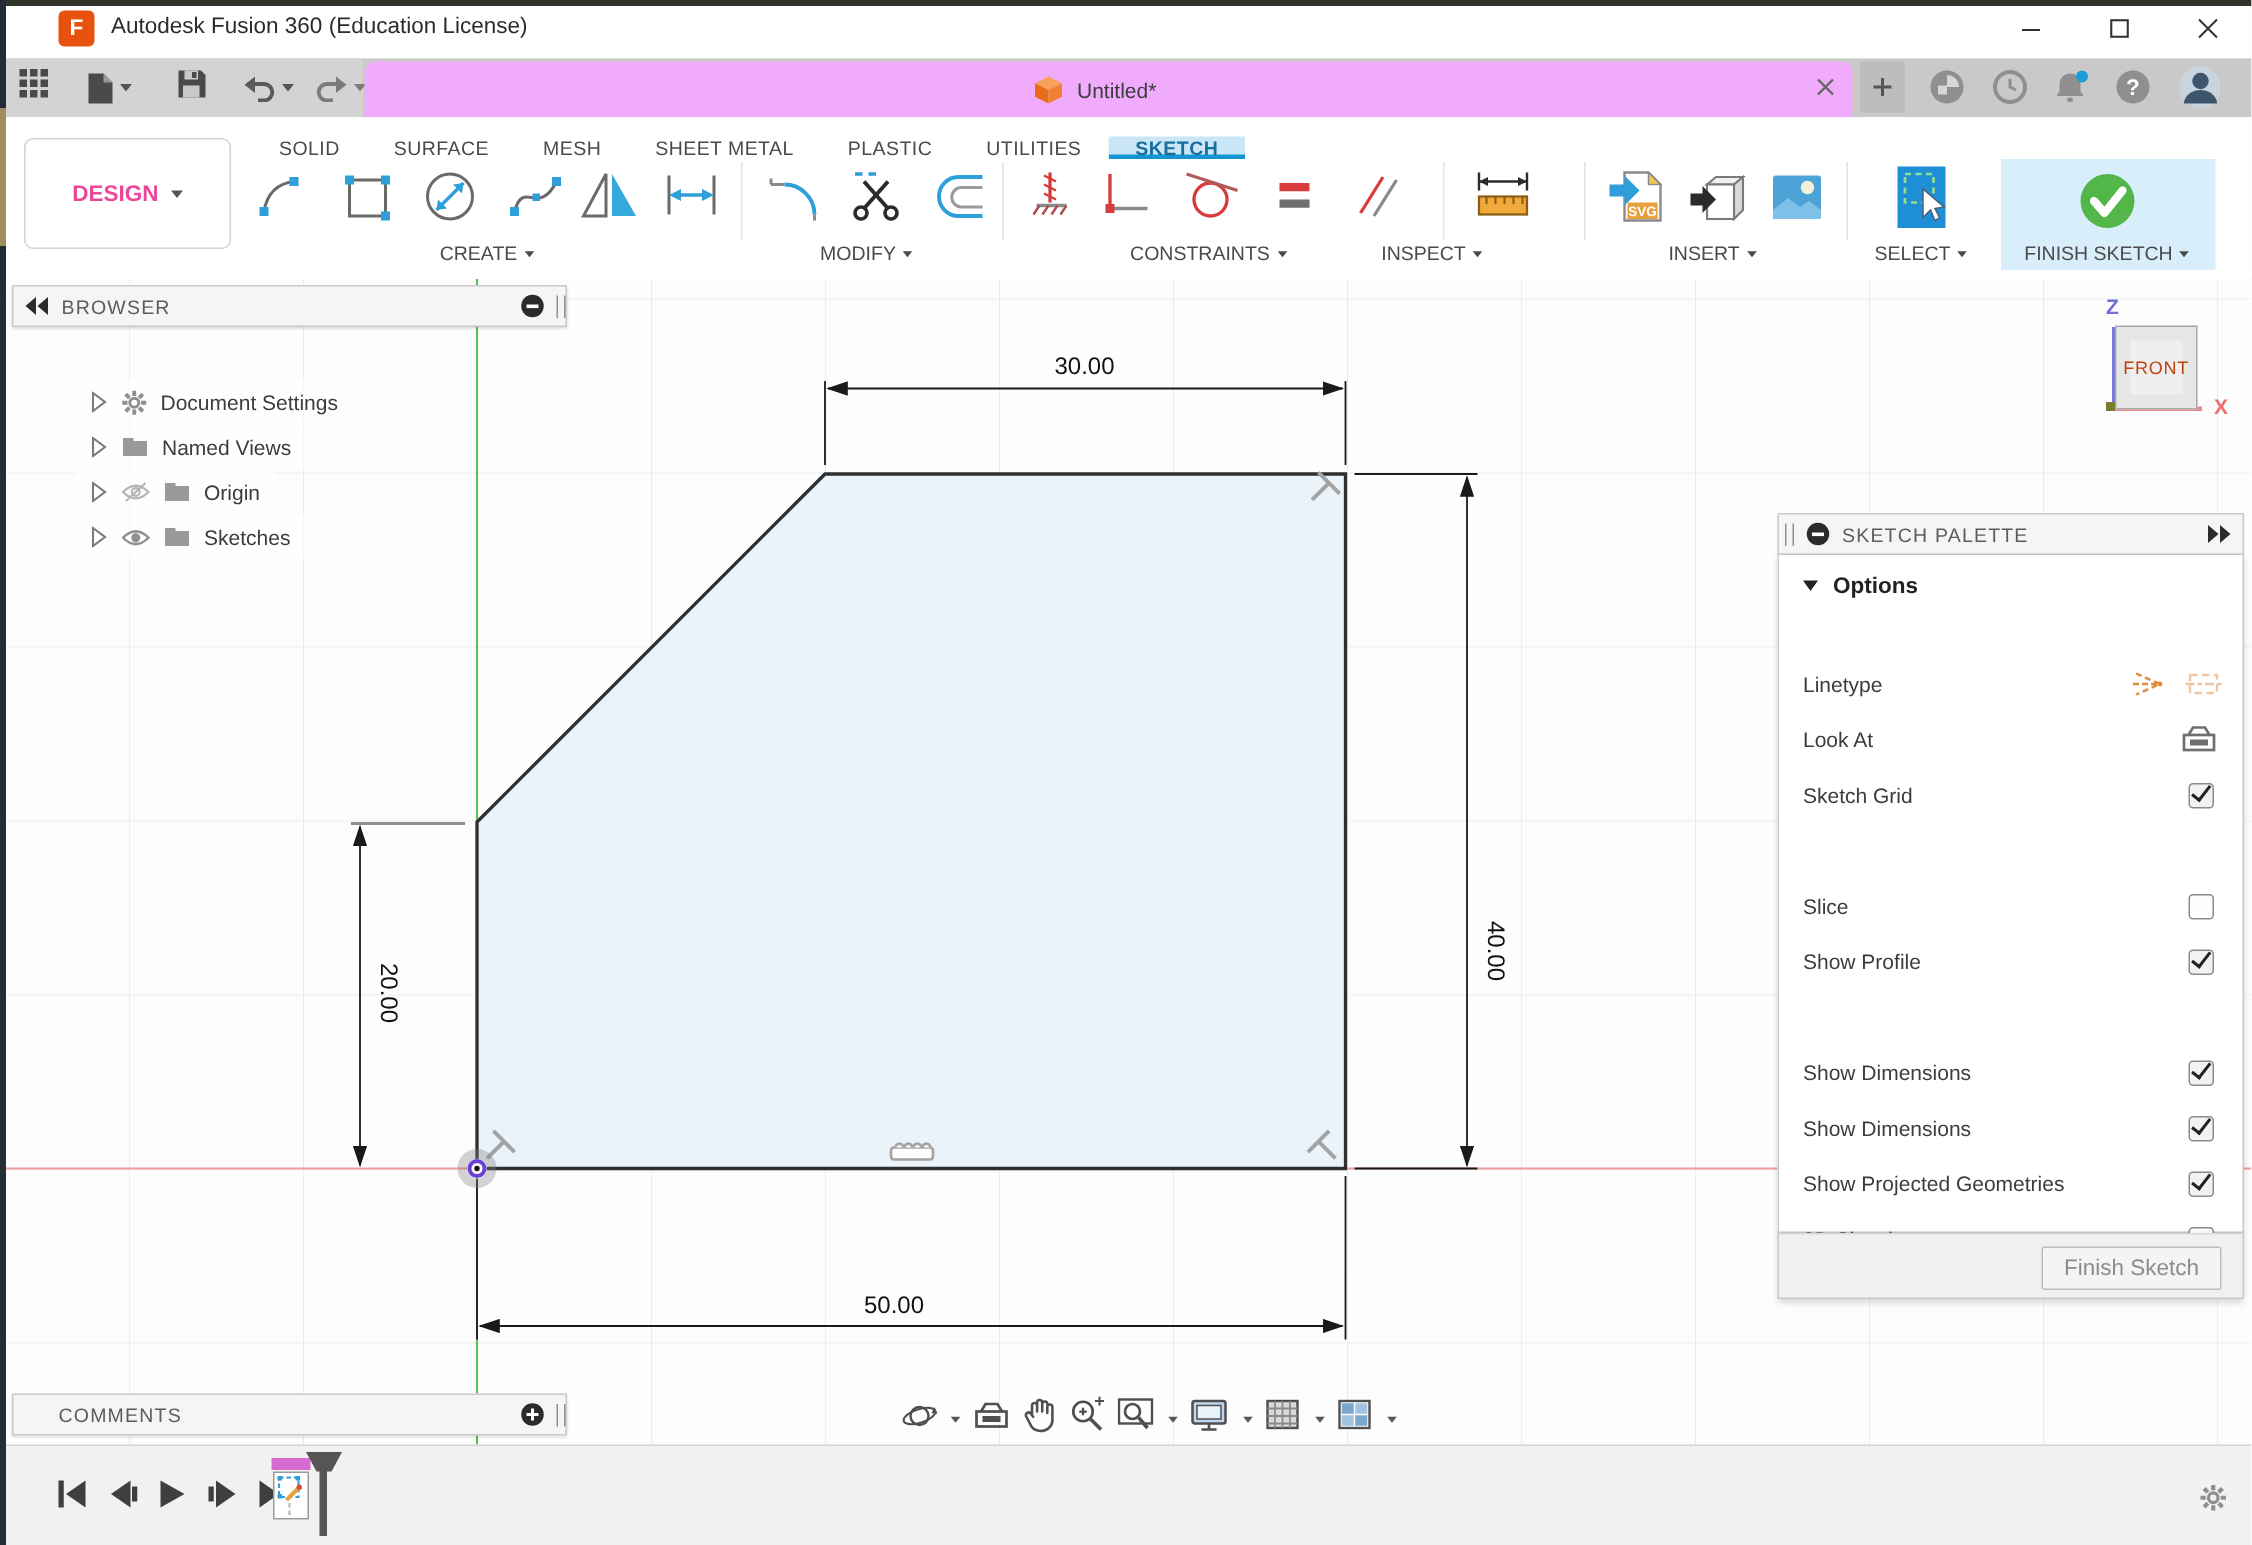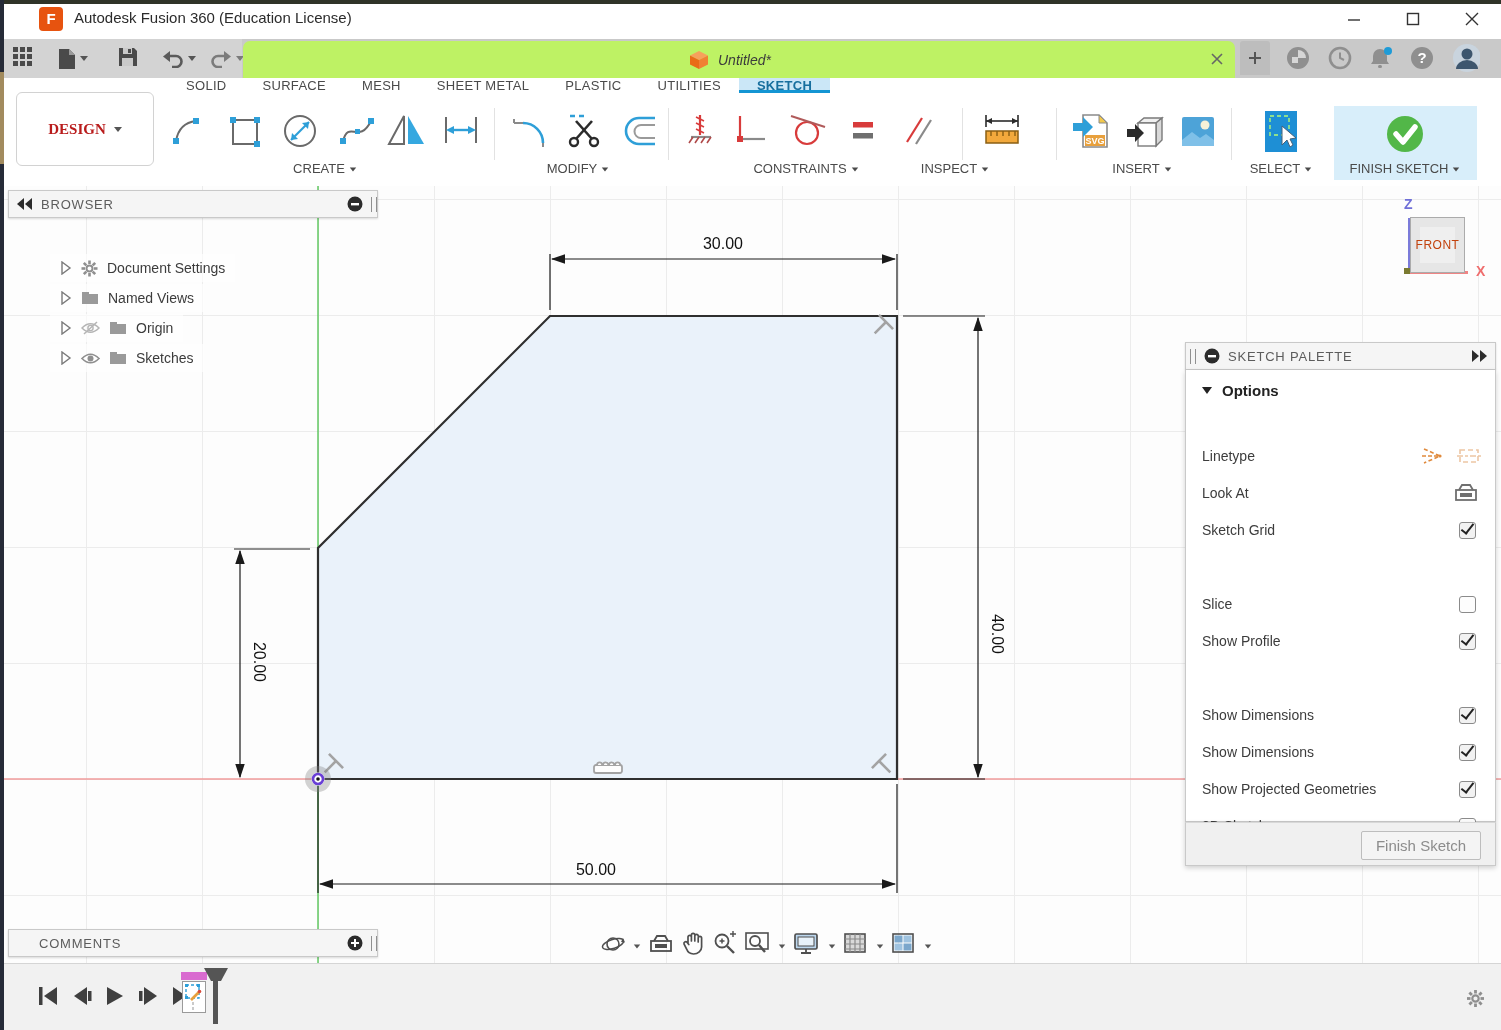--- a/index.html
+++ b/index.html
@@ -9,31 +9,31 @@
   .abs{position:absolute;}
   
   .titlebar{left:0;top:0;width:1501px;height:39px;background:#ffffff;border-bottom:1px solid #e9e9e9;}
   .app-logo{left:39px;top:7px;width:24px;height:24px;background:#e7530f;border-radius:4px;
             color:#fff;font-weight:bold;font-size:15px;text-align:center;line-height:24px;}
   .app-title{left:74px;top:9px;font-size:15px;color:#2b2b2b;}
   .winbtn{top:6px;width:34px;height:26px;display:flex;align-items:center;justify-content:center;}
   
   .qatrow{left:0;top:39px;width:1501px;height:39px;background:#c9c9c9;}
   .qatleft{left:0;top:39px;width:242px;height:39px;background:#d3d3d3;display:flex;align-items:center;gap:14px;padding-left:12px;box-sizing:border-box;}
-  .doctab{left:243px;top:41px;width:992px;height:37px;background:#bef264;border-radius:7px 7px 0 0;
-          display:flex;align-items:center;font-style:italic;}
+  .doctab{left:243px;top:41px;width:992px;height:37px;background:#f0abfc;border-radius:7px 7px 0 0;
+          display:flex;align-items:center;}
   .doctab-label{font-size:14px;color:#3c3c3c;margin-left:8px;}
   .plusbtn{left:1240px;top:41px;width:30px;height:34px;background:#bdbdbd;display:flex;align-items:center;justify-content:center;border-radius:3px 3px 0 0;}
   .toprt{top:44px;width:28px;height:28px;display:flex;align-items:center;justify-content:center;}
   .dn{width:0;height:0;border-left:4px solid transparent;border-right:4px solid transparent;border-top:5px solid #555;display:inline-block;}
   
   .ribbon{left:0;top:78px;width:1501px;height:108px;background:#ffffff;border-bottom:1px solid #cfcfcf;}
   .design-btn{left:16px;top:92px;width:136px;height:72px;background:#fff;border:1px solid #d2d2d2;border-radius:6px;
-              display:flex;align-items:center;justify-content:center;gap:8px;font-size:15px;font-weight:bold;color:#b91c1c;font-family:Liberation Serif, serif;}
-  .tabsrow{left:168px;top:78px;height:28px;display:flex;align-items:flex-start;}
+              display:flex;align-items:center;justify-content:center;gap:8px;font-size:15px;font-weight:bold;color:#ec4899;}
+  .tabsrow{left:168px;top:78px;height:28px;display:flex;align-items:flex-end;}
   .rtab{padding:0 18px;font-size:13px;color:#4a4a4a;display:flex;align-items:center;letter-spacing:.3px;}
   .rtab.active{background:#cbe7f7;color:#176f9e;box-shadow:inset 0 -3px 0 #1495d3;font-weight:bold;}
   .gsep{top:108px;width:1px;height:52px;background:#e2e2e2;}
   .glabel{top:161px;width:170px;text-align:center;font-size:13px;color:#4a4a4a;}
   .glabel .dn{border-top-color:#4a4a4a;margin-left:4px;transform:translateY(-1px) scale(.8);}
   .ricon{top:108px;width:46px;height:48px;display:flex;align-items:center;justify-content:center;}
   .finishblock{left:1334px;top:106px;width:143px;height:74px;background:#d8eefa;}
   
   .canvas{left:0;top:186px;width:1501px;height:777px;background:#fdfdfd;
     background-image:linear-gradient(#ececec 1px,transparent 1px),linear-gradient(90deg,#ececec 1px,transparent 1px);

